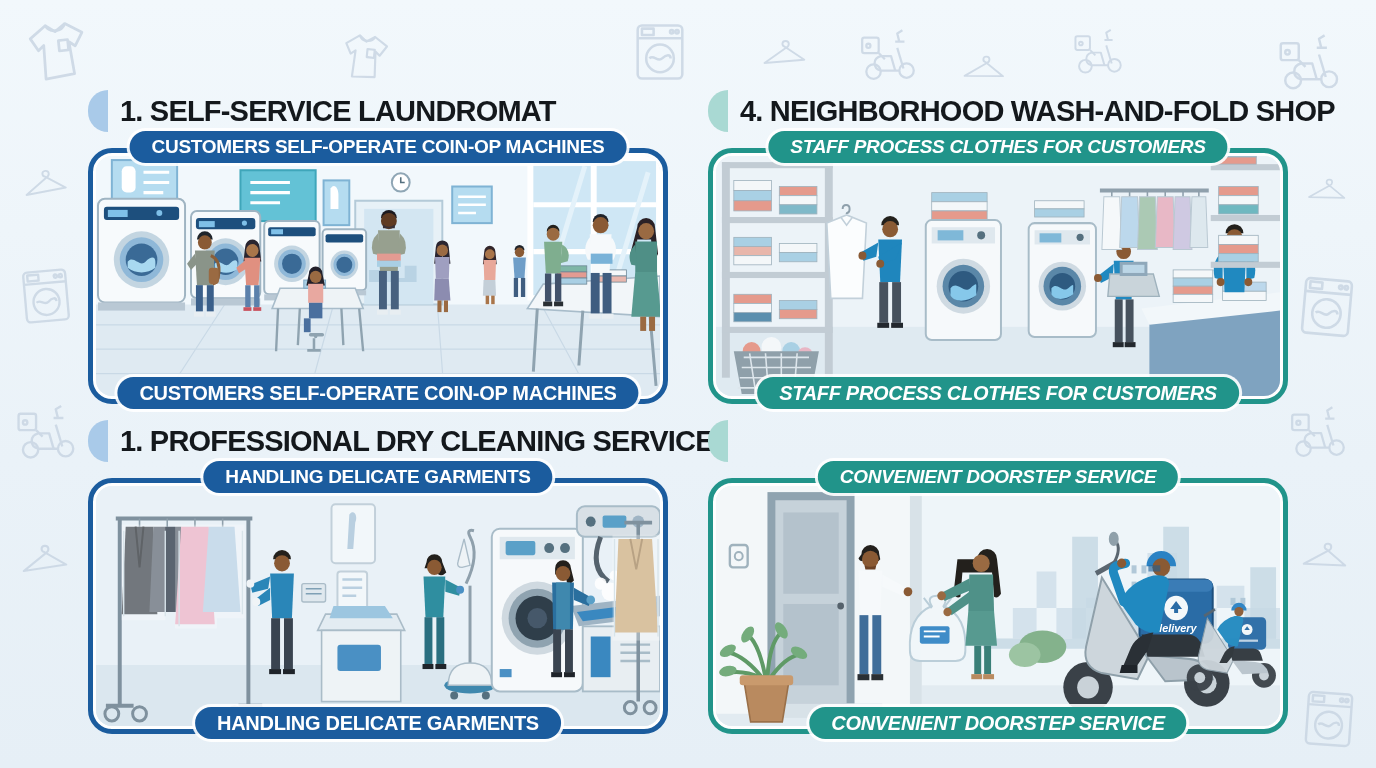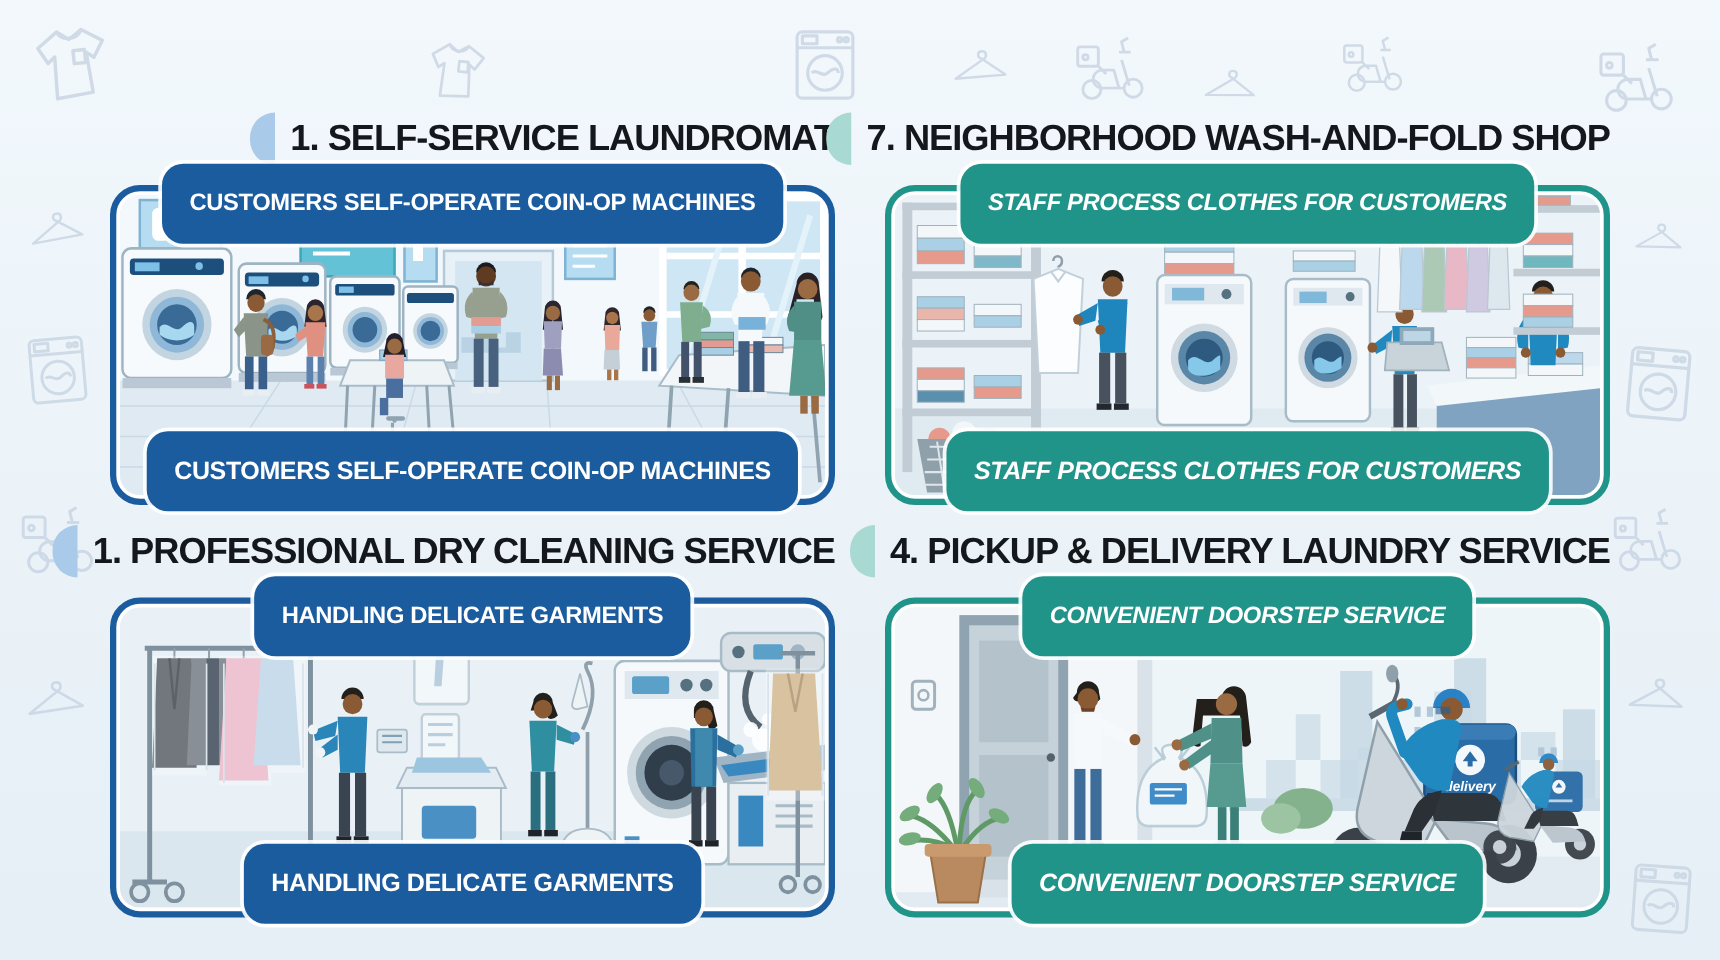--- a/index.html
+++ b/index.html
@@ -7,35 +7,35 @@
     --bullet-blue:#a9cae9; --bullet-teal:#a9d9d3;
     --title-color:#14181c; --badge-text-color:#ffffff;
     --outline-icon-color:#c7d4e2;
   }
   html,body{margin:0;padding:0;}
   body{font-family:"Liberation Sans","DejaVu Sans",sans-serif;}
   .stage{position:relative;width:1376px;height:768px;overflow:hidden;
     background:linear-gradient(180deg,#f2f8fc 0%,#eaf2f8 60%,#e6eff6 100%);}
   .bgicon{position:absolute;color:var(--outline-icon-color);opacity:.8;}
   .quad{position:absolute;width:580px;}
-  .qtitle{display:flex;align-items:center;gap:12px;height:46px;margin-bottom:14px;justify-content:flex-end;}
+  .qtitle{display:flex;align-items:center;gap:12px;height:46px;margin-bottom:14px;}
   .bullet{width:20px;height:42px;border-radius:21px 0 0 21px;flex:0 0 auto;}
   .bullet.blue{background:var(--bullet-blue);}
   .bullet.teal{background:var(--bullet-teal);}
   .qtitle h2{margin:0;font-size:29px;font-weight:bold;letter-spacing:-0.8px;
     color:var(--title-color);white-space:nowrap;}
   .frame{position:relative;height:246px;border:5px solid;border-radius:24px;
     box-shadow:inset 0 0 0 3px #ffffff;background:#e9f2f8;}
   .frame.blue{border-color:var(--blue);}
   .frame.teal{border-color:var(--teal);font-style:italic;}
   .scenewrap{position:absolute;left:3px;top:3px;right:3px;bottom:3px;
     border-radius:16px;overflow:hidden;}
   .scenewrap svg{display:block;width:100%;height:100%;}
   .badge{position:absolute;left:50%;transform:translateX(-50%);z-index:5;
-    height:32px;line-height:32px;padding:16px 22px;border-radius:17px;
+    height:32px;line-height:32px;padding:0 22px;border-radius:17px;
     color:var(--badge-text-color);font-weight:bold;font-size:19px;
     letter-spacing:-0.3px;white-space:nowrap;
     box-shadow:0 0 0 3px rgba(255,255,255,.9);}
   .badge.top{top:-22px;}
   .badge.bottom{bottom:-10px;font-size:20px;}
   .badge.blue{background:var(--blue);}
   .badge.teal{background:var(--teal);}
 </style>
 </head>
 <body>
@@ -331,21 +331,21 @@
           </g>
         </svg>
       </div>
       <div class="badge blue bottom">CUSTOMERS SELF-OPERATE COIN-OP MACHINES</div>
     </div>
   </section>
 
   <section class="quad" style="left:708px;top:88px">
     <header class="qtitle">
       <span class="bullet teal"></span>
-      <h2>7. NEIGHBORHOOD WASH-AND-FOLD SHOP</h2>
+      <h2>4. NEIGHBORHOOD WASH-AND-FOLD SHOP</h2>
     </header>
     <div class="frame teal">
       <div class="badge teal top">STAFF PROCESS CLOTHES FOR CUSTOMERS</div>
       <div class="scenewrap">
         <svg viewBox="0 0 570 236" preserveAspectRatio="none">
           <rect width="570" height="236" fill="#ecf3f8"></rect>
           <rect y="168" width="570" height="68" fill="#dfeaf1"></rect>
 
           <g>
             <rect x="6" y="6" width="8" height="212" fill="#c2ccd4"></rect>
@@ -642,21 +642,20 @@
           </g>
         </svg>
       </div>
       <div class="badge blue bottom">HANDLING DELICATE GARMENTS</div>
     </div>
   </section>
 
   <section class="quad" style="left:708px;top:418px">
     <header class="qtitle">
       <span class="bullet teal"></span>
-      <h2>4. PICKUP &amp; DELIVERY LAUNDRY SERVICE</h2>
     </header>
     <div class="frame teal">
       <div class="badge teal top">CONVENIENT DOORSTEP SERVICE</div>
       <div class="scenewrap">
         <svg viewBox="0 0 570 236" preserveAspectRatio="none">
           <rect width="570" height="236" fill="#eef5f9"></rect>
 
           <g>
             <path d="M300 150 h24 v-66 h20 v66 h30 v-40 h26 v40 h36 v-84 h30 v84 h40 v-52 h28 v52 h36 v-30 h-270 z" fill="#d4e2ec"></path>
             <path d="M330 150 h30 v-100 h26 v100 M452 150 v-110 h26 v110 M540 150 v-70 h26 v70 h4 v10 h-300 v-10 z" fill="#c6d8e4" opacity="0.85"></path>

